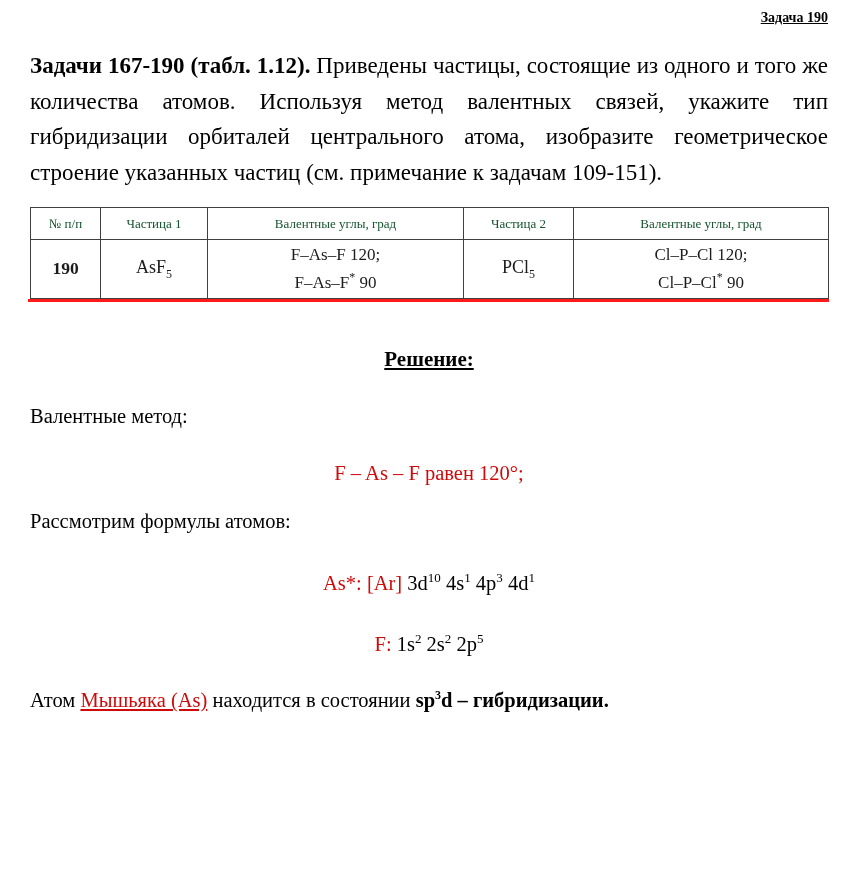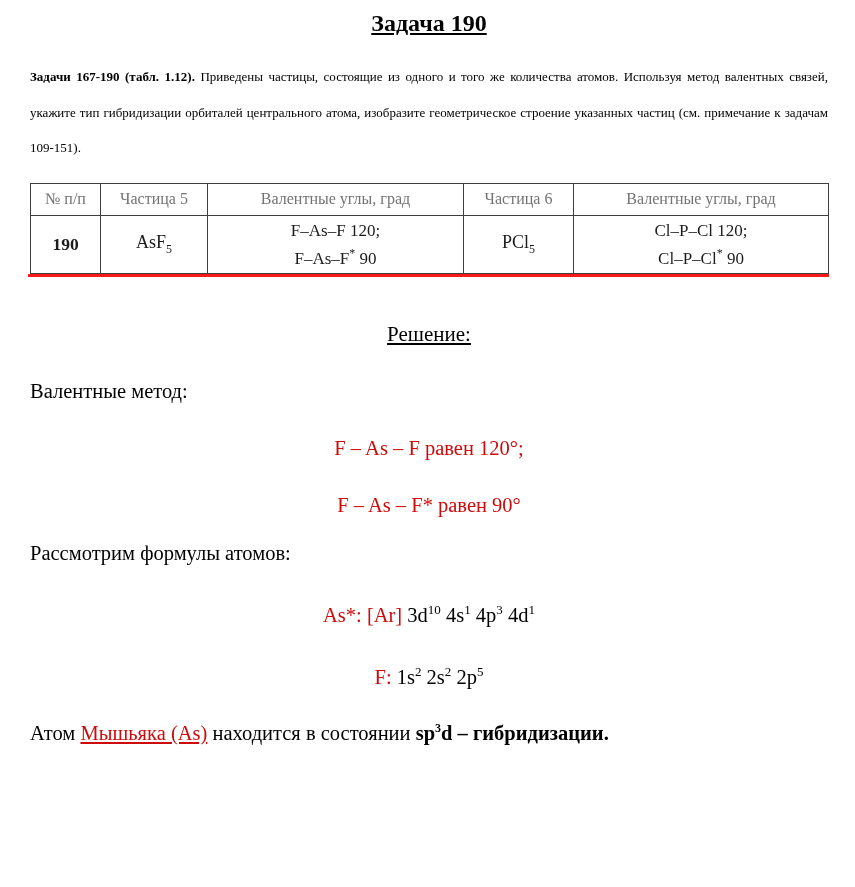--- a/index.html
+++ b/index.html
@@ -5,56 +5,56 @@
   * { margin:0; padding:0; box-sizing:border-box; }
   html,body { background:#ffffff; }
   body {
     width:855px; height:887px; overflow:hidden;
     font-family:"Liberation Serif", serif;
     color:#000;
   }
   .page { padding:10px 27px 0 30px; }
 
   .doc-title {
-    text-align:center; font-weight:bold; font-size:24px;
+    text-align:right; font-weight:bold; font-size:14px;
     text-decoration:underline; margin-bottom:22px;
   }
 
   .intro {
-    font-size:13px; line-height:35.5px; text-align:justify;
+    font-size:23px; line-height:35.5px; text-align:justify;
   }
   .intro .lead { font-weight:bold; }
 
   table.data-table {
     border-collapse:collapse; margin-top:17px; width:798px;
     font-size:17px; color:#1c1c1c; table-layout:fixed;
   }
   table.data-table th, table.data-table td {
     border:1px solid var(--border_color,#3f3f3f);
     text-align:center; vertical-align:middle; padding:4px 3px;
   }
-  table.data-table th { font-weight:normal; font-size:16px; color:#737373; height:32px; }
+  table.data-table th { font-weight:normal; font-size:13px; color:#14532d; height:32px; }
   .col-num   { width:70px; }
   .col-part1 { width:107px; }
   .col-ang1  { width:256px; }
   .col-part2 { width:110px; }
   .col-ang2  { width:255px; }
   td.cell-num { font-weight:bold; font-size:17.5px; }
   td.cell-particle { font-size:18px; }
   td.cell-angles { line-height:22px; height:52px; }
   sub { font-size:12px; }
   sup { font-size:12px; }
 
   .table-underline {
     width:801px; height:3px; background:var(--table_line_red,#ff1a1a);
     margin-left:-2px;
   }
 
   .solution-heading {
-    margin-top:44px; text-align:center; font-weight:normal;
+    margin-top:44px; text-align:center; font-weight:bold;
     font-size:21px; text-decoration:underline; line-height:26px;
   }
 
   .line { margin-top:31px; font-size:20.5px; line-height:26px; }
   .line.first { margin-top:26px; }
   .line.tight { margin-top:22px; }
   .line.final { margin-top:25px; }
   .center { text-align:center; }
   .red { color:var(--accent_red,#cf0a0a); }
   .bold { font-weight:bold; }
@@ -74,23 +74,23 @@
     <colgroup>
       <col class="col-num">
         <col class="col-part1">
         <col class="col-ang1">
         <col class="col-part2">
         <col class="col-ang2">
     </colgroup>
     <thead>
       <tr>
         <th>№ п/п</th>
-        <th>Частица 5</th>
+        <th>Частица 1</th>
         <th>Валентные углы, град</th>
-        <th>Частица 6</th>
+        <th>Частица 2</th>
         <th>Валентные углы, град</th>
       </tr>
     </thead>
     <tbody>
       <tr>
         <td class="cell-num">190</td>
         <td class="cell-particle"><span>AsF</span><sub>5</sub></td>
         <td class="cell-angles">
           <div>F–As–F 120;</div>
           <div><span>F–As–F</span><sup>*</sup><span> 90</span></div>
@@ -105,21 +105,20 @@
   </table>
   <div class="table-underline"></div>
 
   <div class="solution-heading">Решение:</div>
 
 
   <p class="line">Валентные метод:</p>
 
   <p class="line center red">F – As – F равен 120°;</p>
 
-  <p class="line center red">F – As – F* равен 90°</p>
 
   <p class="line tight">Рассмотрим формулы атомов:</p>
 
 
   <p class="line center formula"><span class="red">As*: [Ar]</span><span> 3d</span><sup>10</sup><span> 4s</span><sup>1</sup><span> 4p</span><sup>3</sup><span> 4d</span><sup>1</sup></p>
 
   <p class="line center formula"><span class="red">F:</span><span> 1s</span><sup>2</sup><span> 2s</span><sup>2</sup><span> 2p</span><sup>5</sup></p>
 
   <p class="line final"><span>Атом </span><span class="red-underline">Мышьяка (As)</span><span> находится в состоянии </span><span class="bold"><span>sp</span><sup>3</sup><span>d – гибридизации.</span></span></p>
 

